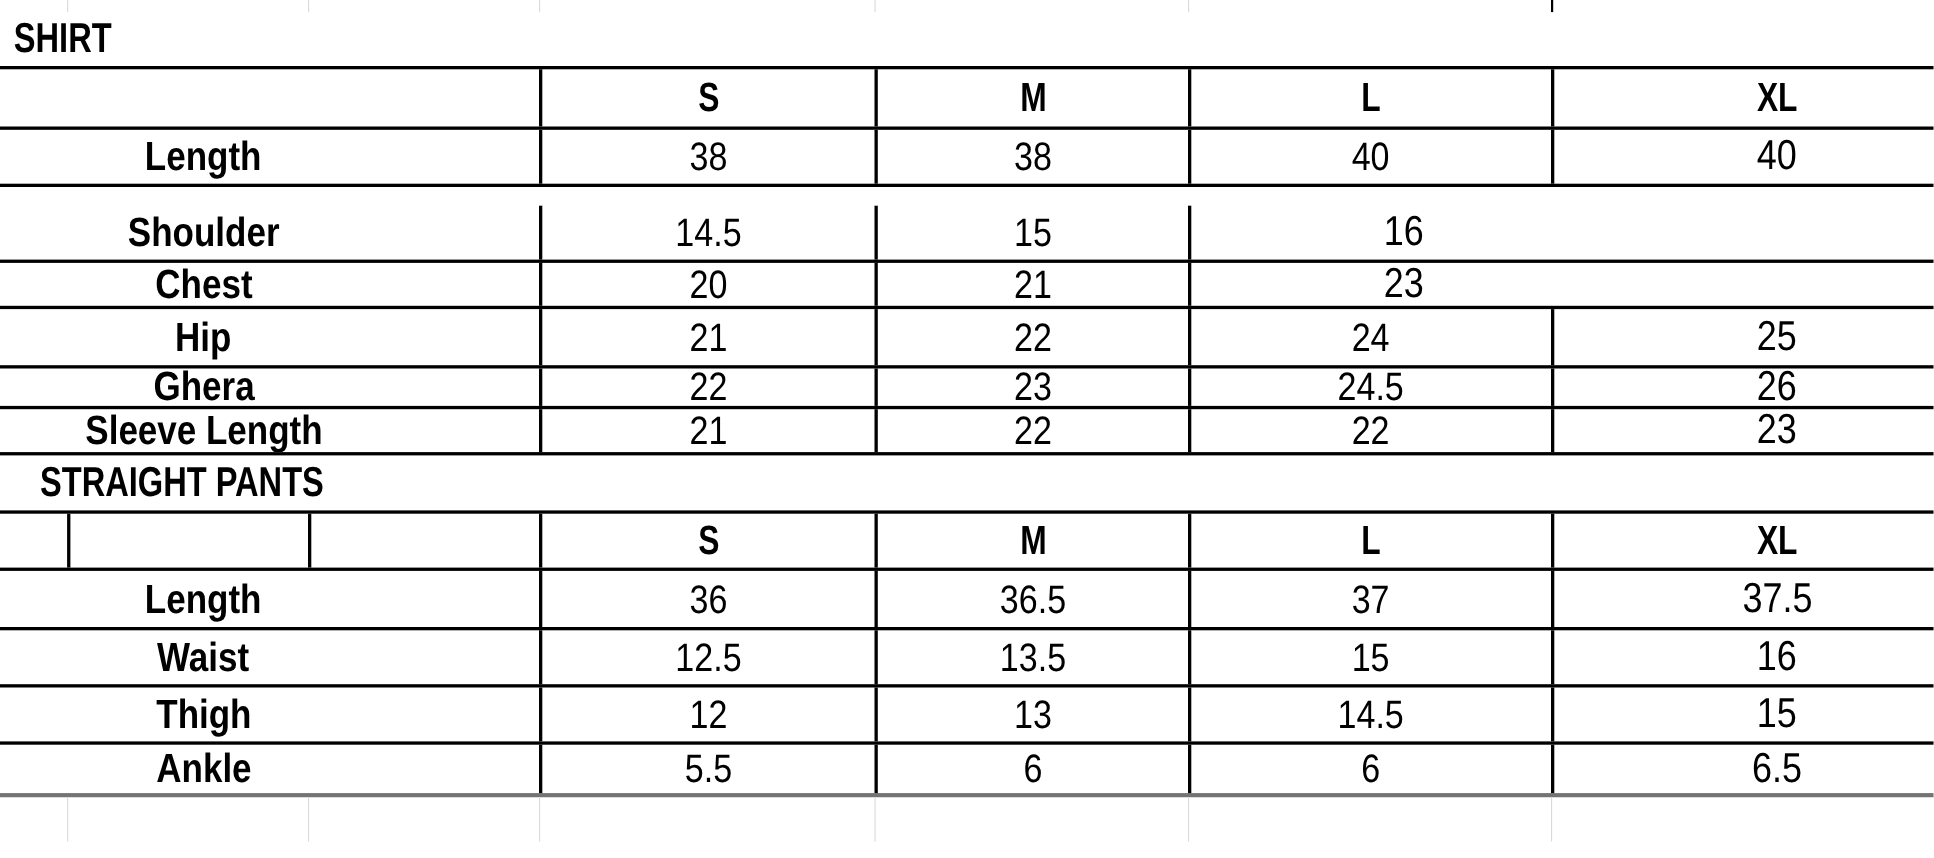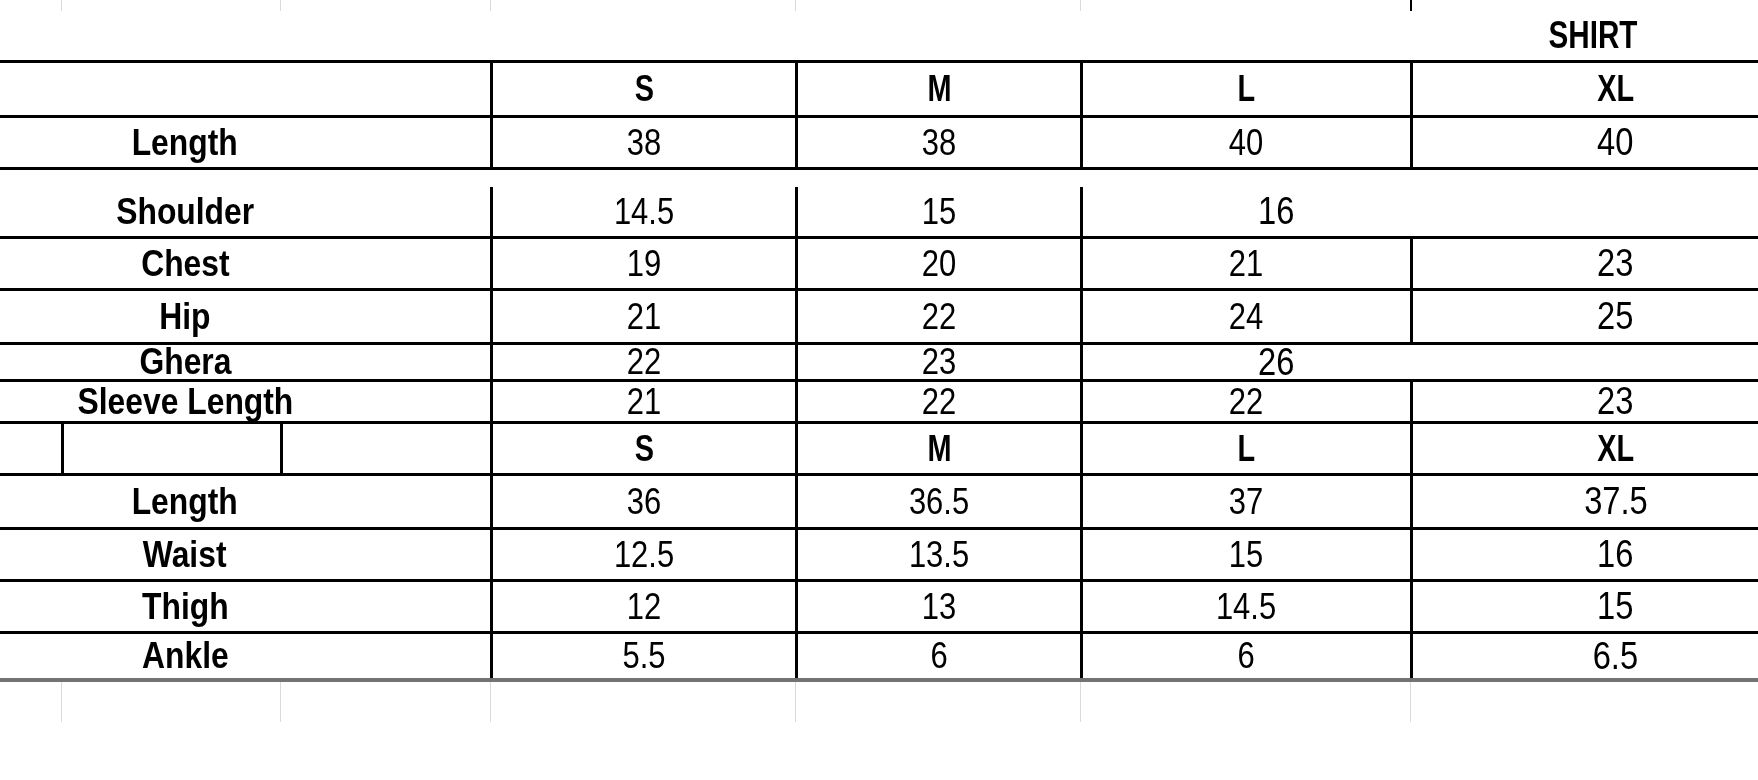--- a/index.html
+++ b/index.html
@@ -9,22 +9,22 @@
   .row { display:grid; grid-template-columns:490px 305px 285px 330px 348px; box-sizing:border-box; border-bottom:3px solid #000; }
   .row.thickbottom { border-bottom:4px solid #737373; }
 
   .prow { position:relative; box-sizing:border-box; background:#fff; border:none; }
 
   .cell { display:flex; align-items:center; justify-content:center; box-sizing:border-box; overflow:hidden; }
   .vc { border-left:3px solid #000; }                
   .lc { padding-right:120px; }                       
   .xl { padding-left:60px; }                         
 
-  .titlerow { display:flex; align-items:center; justify-content:flex-end; box-sizing:border-box;
-              border-bottom:3px solid #000; padding-right:108px; }
+  .titlerow { display:flex; align-items:center; justify-content:flex-start; box-sizing:border-box;
+              border-bottom:3px solid #000; padding-right:60px; }
 
   .phead { grid-template-columns:61px 219px 210px 305px 285px 330px 348px; }
   .sub { border-left:3px solid #000; }
   .sub.first { border-left:none; }
 
   .t  { display:inline-block; transform:scaleX(0.86); transform-origin:center; white-space:nowrap; }
   .tt { display:inline-block; transform:scaleX(0.78); transform-origin:center; white-space:nowrap; }
 
   .lbl  { font-weight:bold; font-size:37px; }
   .num  { font-size:36px; }
@@ -95,28 +95,25 @@
         <span class="t num">14.5</span>
       </div>
     <div class="cell vc">
         <span class="t num">15</span>
       </div>
     <div class="cell vc xl">
         <span class="t numxl">16</span>
       </div>
   </div>
 
-  <div class="row" style="height:52px;">
+  <div class="row" style="height:42px;">
     <div class="cell lc">
         <span class="t lbl">Chest</span>
       </div>
     <div class="cell vc">
-        <span class="t num">19</span>
-      </div>
-    <div class="cell vc">
         <span class="t num">20</span>
       </div>
     <div class="cell vc">
         <span class="t num">21</span>
       </div>
     <div class="cell vc xl">
         <span class="t numxl">23</span>
       </div>
   </div>
 
@@ -141,20 +138,23 @@
   <div class="row" style="height:37px;text-align:center;">
     <div class="cell lc">
         <span class="t lbl">Ghera</span>
       </div>
     <div class="cell vc">
         <span class="t num">22</span>
       </div>
     <div class="cell vc">
         <span class="t num">23</span>
       </div>
+    <div class="cell vc">
+        <span class="t num">24.5</span>
+      </div>
     <div class="cell vc xl">
         <span class="t numxl">26</span>
       </div>
   </div>
 
   <div class="row" style="height:42px;">
     <div class="cell lc">
         <span class="t lbl">Sleeve Length</span>
       </div>
     <div class="cell vc">
@@ -164,20 +164,23 @@
         <span class="t num">22</span>
       </div>
     <div class="cell vc">
         <span class="t num">22</span>
       </div>
     <div class="cell vc xl">
         <span class="t numxl">23</span>
       </div>
   </div>
 
+  <div class="titlerow" style="height:53px;">
+    <span class="tt ttl">STRAIGHT PANTS</span>
+  </div>
 
   <div class="row phead" style="height:52px;">
     <div class="cell sub first"></div>
     <div class="cell sub"></div>
     <div class="cell sub"></div>
     <div class="cell vc">
         <span class="tt szh">S</span>
       </div>
     <div class="cell vc">
         <span class="tt szh">M</span>

